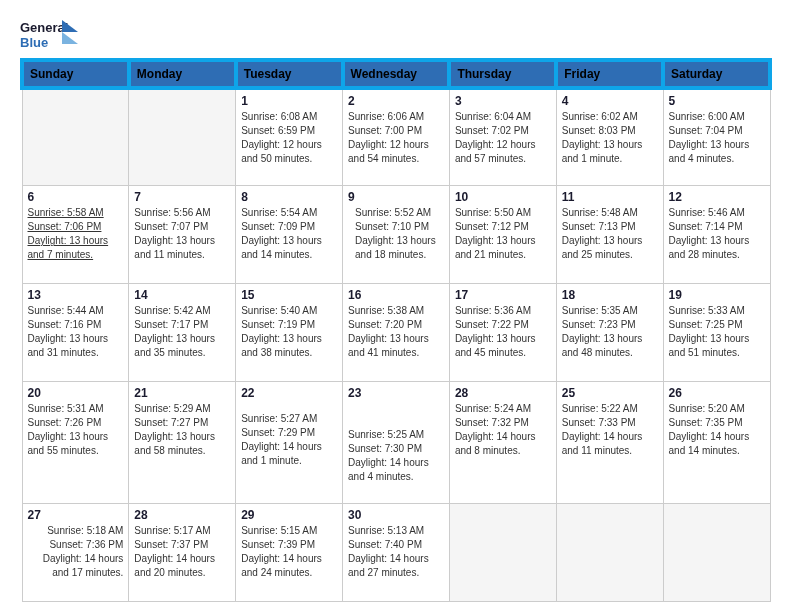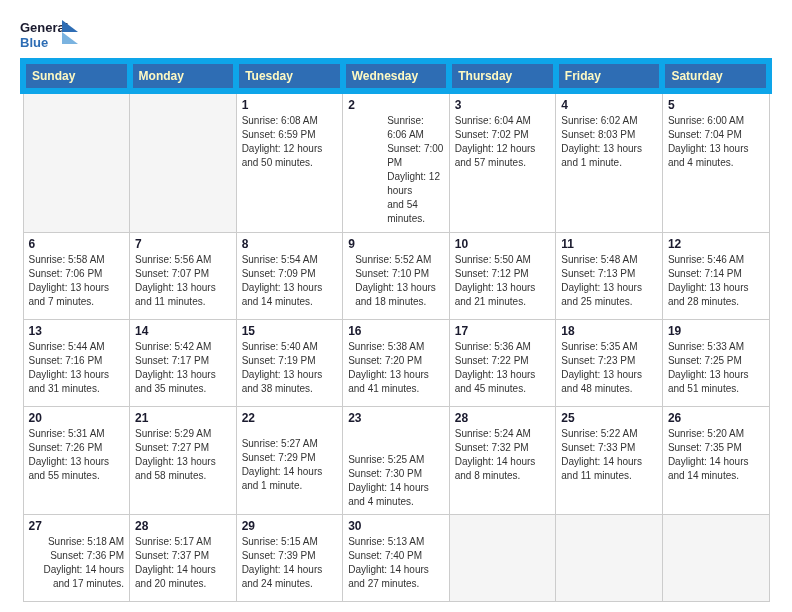--- a/index.html
+++ b/index.html
@@ -47,26 +47,26 @@
       margin-top: 2px;
     }
     .calendar {
       flex: 1;
       border-collapse: collapse;
       width: 100%;
       table-layout: fixed;
     }
     .calendar th {
       background: #2e6db4;
-      color: #fef9c3;
+      color: #000000;
       text-align: left;
       padding: 5px 6px;
       font-size: 12px;
       font-weight: bold;
-      border: 6px solid #0ea5e9;
+      border: 4px solid #0ea5e9;
       margin-top: 28px;
     }
     .calendar td {
       border: 1px solid #ccc;
       vertical-align: top;
       padding: 4px 5px;
       font-size: 9.5px;
       color: #333;
       background: #fff;
       height: 86px;
@@ -123,21 +123,21 @@
           <td class="empty"></td>
           <td>
             <div class="day-num">1</div>
             <div class="day-detail" style="white-space: pre-line;">Sunrise: 6:08 AM
 Sunset: 6:59 PM
 Daylight: 12 hours
 and 50 minutes.</div>
           </td>
           <td>
             <div class="day-num">2</div>
-            <div class="day-detail" style="white-space: pre-line; margin-left: 39px;">Sunrise: 6:06 AM
+            <div class="day-detail" style="white-space: pre-line;">Sunrise: 6:06 AM
 Sunset: 7:00 PM
 Daylight: 12 hours
 and 54 minutes.</div>
           </td>
           <td>
             <div class="day-num">3</div>
             <div class="day-detail" style="white-space: pre-line;">Sunrise: 6:04 AM
 Sunset: 7:02 PM
 Daylight: 12 hours
 and 57 minutes.</div>
@@ -153,21 +153,21 @@
             <div class="day-num">5</div>
             <div class="day-detail" style="white-space: pre-line;">Sunrise: 6:00 AM
 Sunset: 7:04 PM
 Daylight: 13 hours
 and 4 minutes.</div>
           </td>
         </tr>
         <tr>
           <td>
             <div class="day-num">6</div>
-            <div class="day-detail" style="white-space: pre-line;">Sunrise: 5:58 AM
+            <div class="day-detail" style="white-space: pre-line; text-decoration: underline;">Sunrise: 5:58 AM
 Sunset: 7:06 PM
 Daylight: 13 hours
 and 7 minutes.</div>
           </td>
           <td>
             <div class="day-num">7</div>
             <div class="day-detail" style="white-space: pre-line;">Sunrise: 5:56 AM
 Sunset: 7:07 PM
 Daylight: 13 hours
 and 11 minutes.</div>

